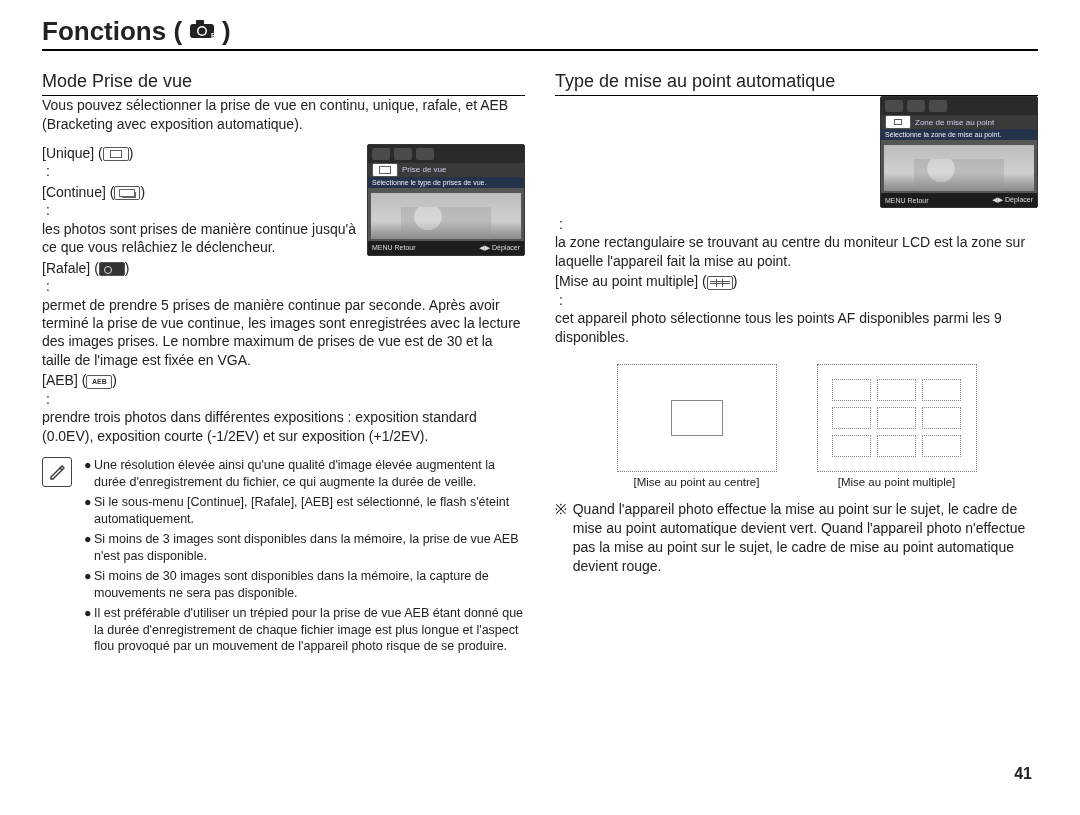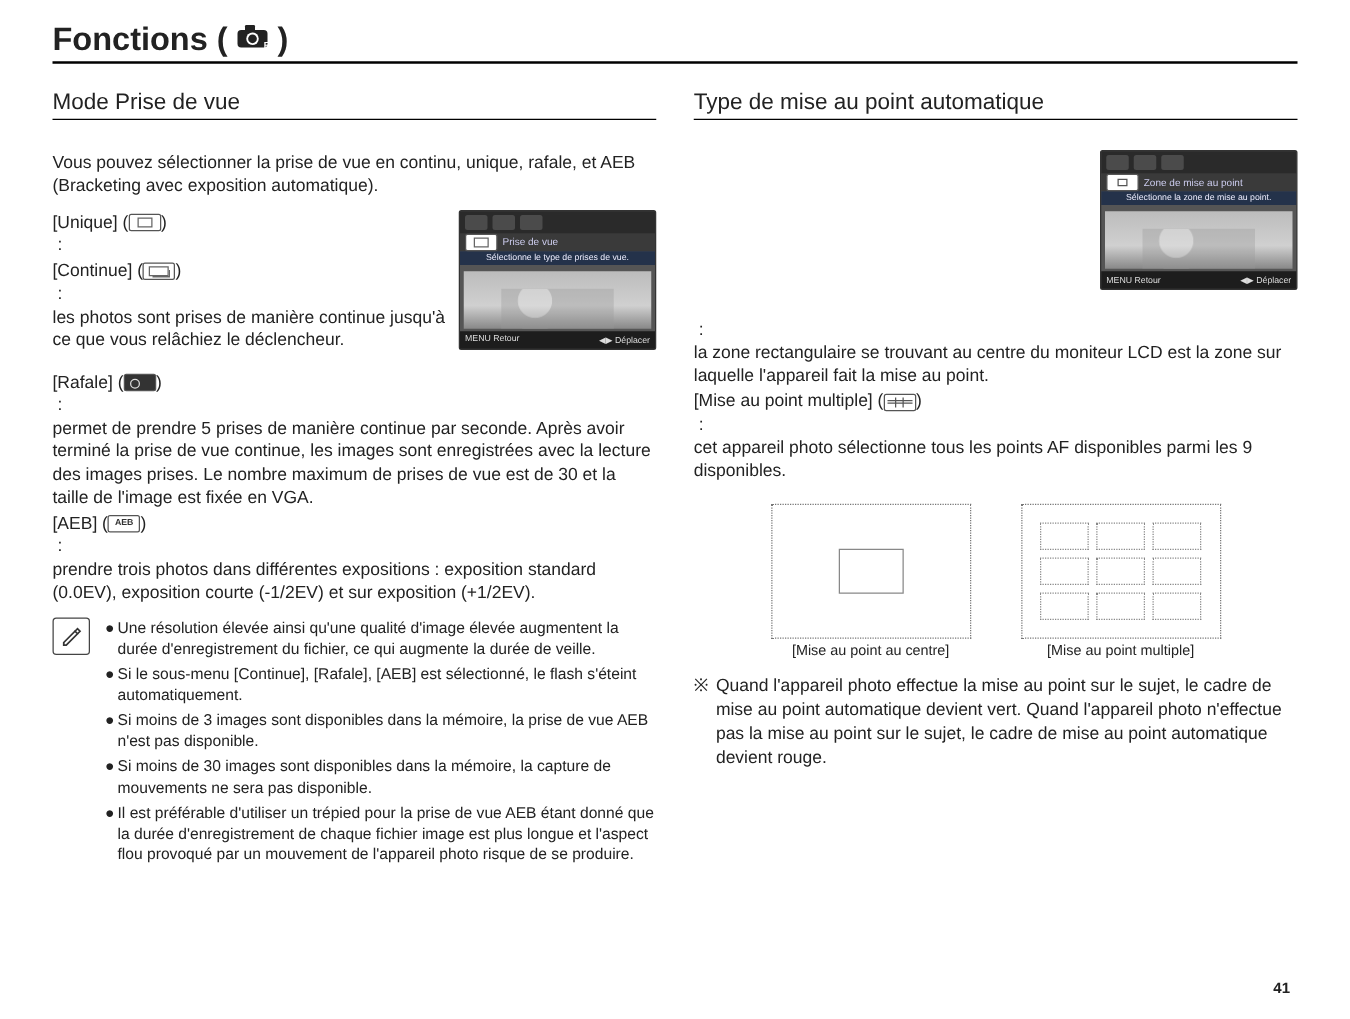--- a/index.html
+++ b/index.html
@@ -39,32 +39,31 @@
   }
   .col {
     flex: 1;
     min-width: 0;
   }
   .section-heading {
     font-size: 18px;
     font-weight: normal;
     border-bottom: 1.5px solid #000;
     padding-bottom: 3px;
-    margin-bottom: 24px;
+    margin-bottom: 0;
   }
   .body-text {
     font-size: 14px;
     line-height: 1.35;
     margin-bottom: 10px;
   }
   .float-thumb-right {
     float: right;
     margin-left: 10px;
-    margin-bottom: 16px;
-    text-align: center;
+    margin-bottom: 1px;
   }
   .camera-screen {
     width: 158px;
     height: 112px;
     background: #555;
     border: 1px solid #333;
     border-radius: 2px;
     box-sizing: border-box;
     position: relative;
     font-size: 8px;
@@ -185,22 +184,22 @@
     display: flex;
     font-size: 14px;
     line-height: 1.35;
     gap: 6px;
   }
   .star { flex: 0 0 auto; }
 
   .page-num {
     position: absolute;
     right: 48px;
-    bottom: 18px;
-    font-size: 12px;
+    bottom: 32px;
+    font-size: 16px;
     font-weight: bold;
   }
 
   
   .mini-icon {
     display:inline-block;
     width:26px; height:14px;
     border:1px solid #555;
     border-radius:2px;
     background:#fff;

